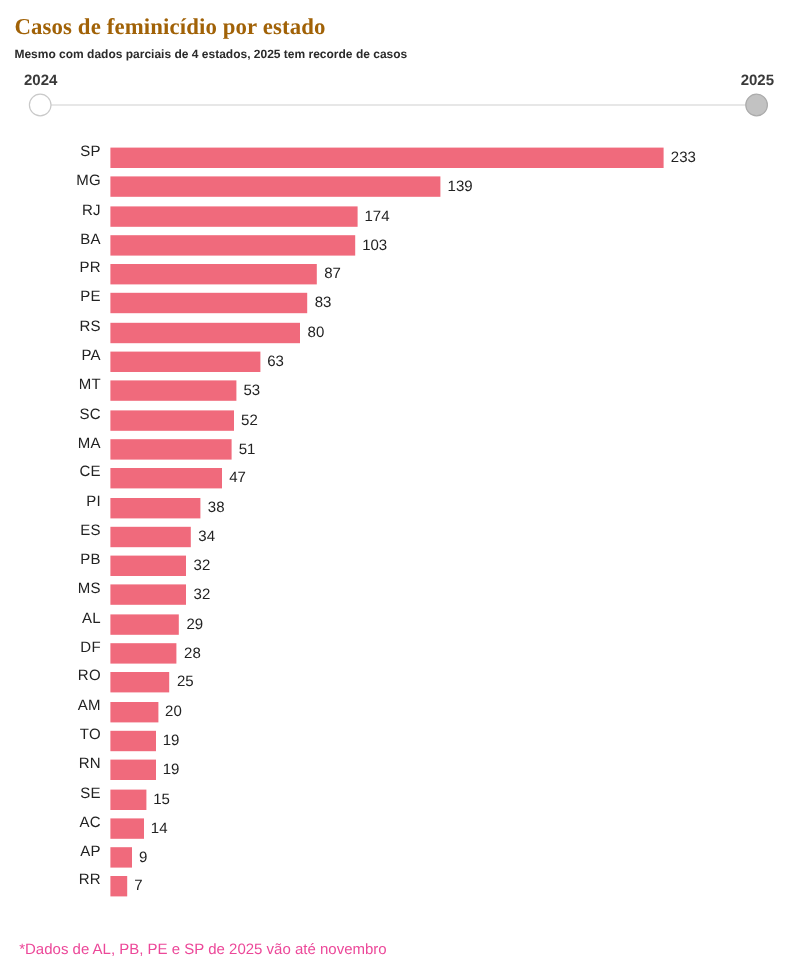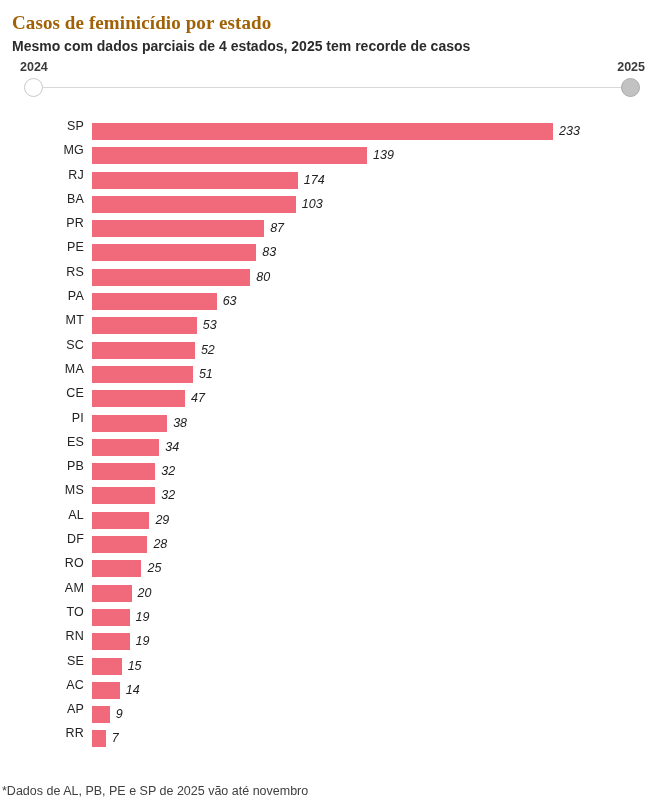--- a/index.html
+++ b/index.html
@@ -34,21 +34,21 @@
     font-family: "Liberation Serif", serif;
     font-size: 19px;
     font-weight: bold;
     letter-spacing: 0.1px;
     color: #a16207;
     margin: 0;
     line-height: 22px;
   }
   .chart-subtitle {
     font-family: "Liberation Sans", sans-serif;
-    font-size: 14px;
+    font-size: 10px;
     font-weight: bold;
     color: #2b2b2b;
     margin: 5px 0 0 0;
     line-height: 14px;
   }
 
   
   .slider-wrap {
     position: absolute;
     left: 12px;
@@ -121,43 +121,42 @@
     letter-spacing: 0.2px;
     margin-left: 34px;
   }
   .bar-track {
     position: relative;
     margin-left: 8px;
     height: 27px;
     flex: 1 1 auto;
     display: flex;
     align-items: center;
-    font-style: italic;
   }
   .bar-fill {
     height: 17px;
     background: #f06a7c;
     flex: 0 0 auto;
   }
   .bar-value {
     font-size: 12.5px;
     color: #222222;
     font-family: "Liberation Sans", sans-serif;
     line-height: 17px;
     margin-left: 6px;
     white-space: nowrap;
   }
 
   
   .footnote {
     position: absolute;
-    left: 2px;
+    left: 16px;
     bottom: 12px;
     font-size: 12.5px;
-    color: #404040;
+    color: #ec4899;
     font-family: "Liberation Sans", sans-serif;
     line-height: 15px;
     white-space: nowrap;
   }
 </style>
 </head>
 <body>
 
 <div class="page">
 

